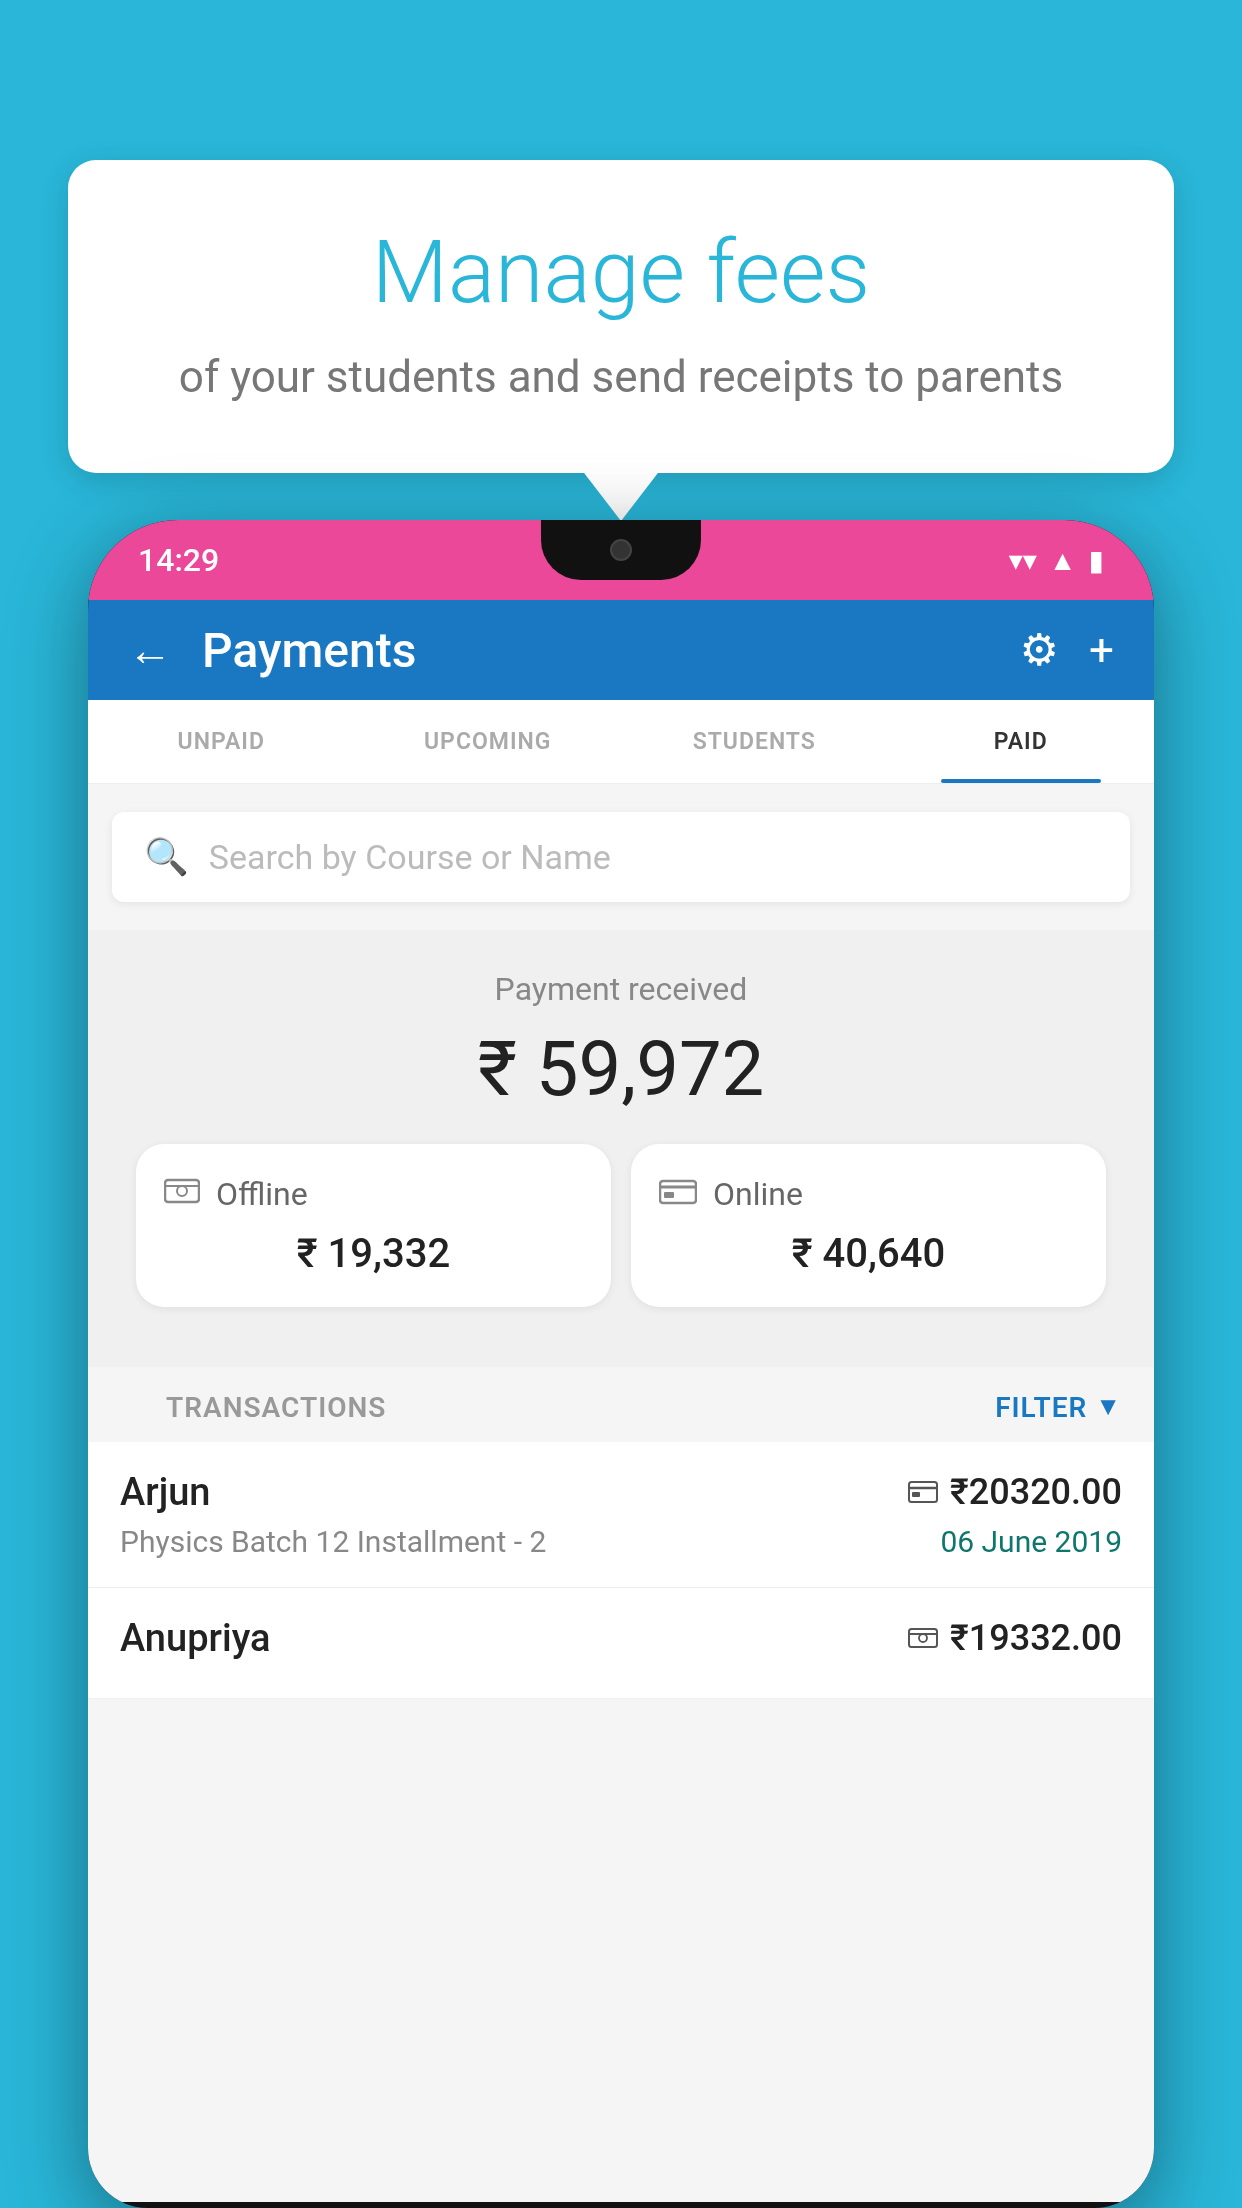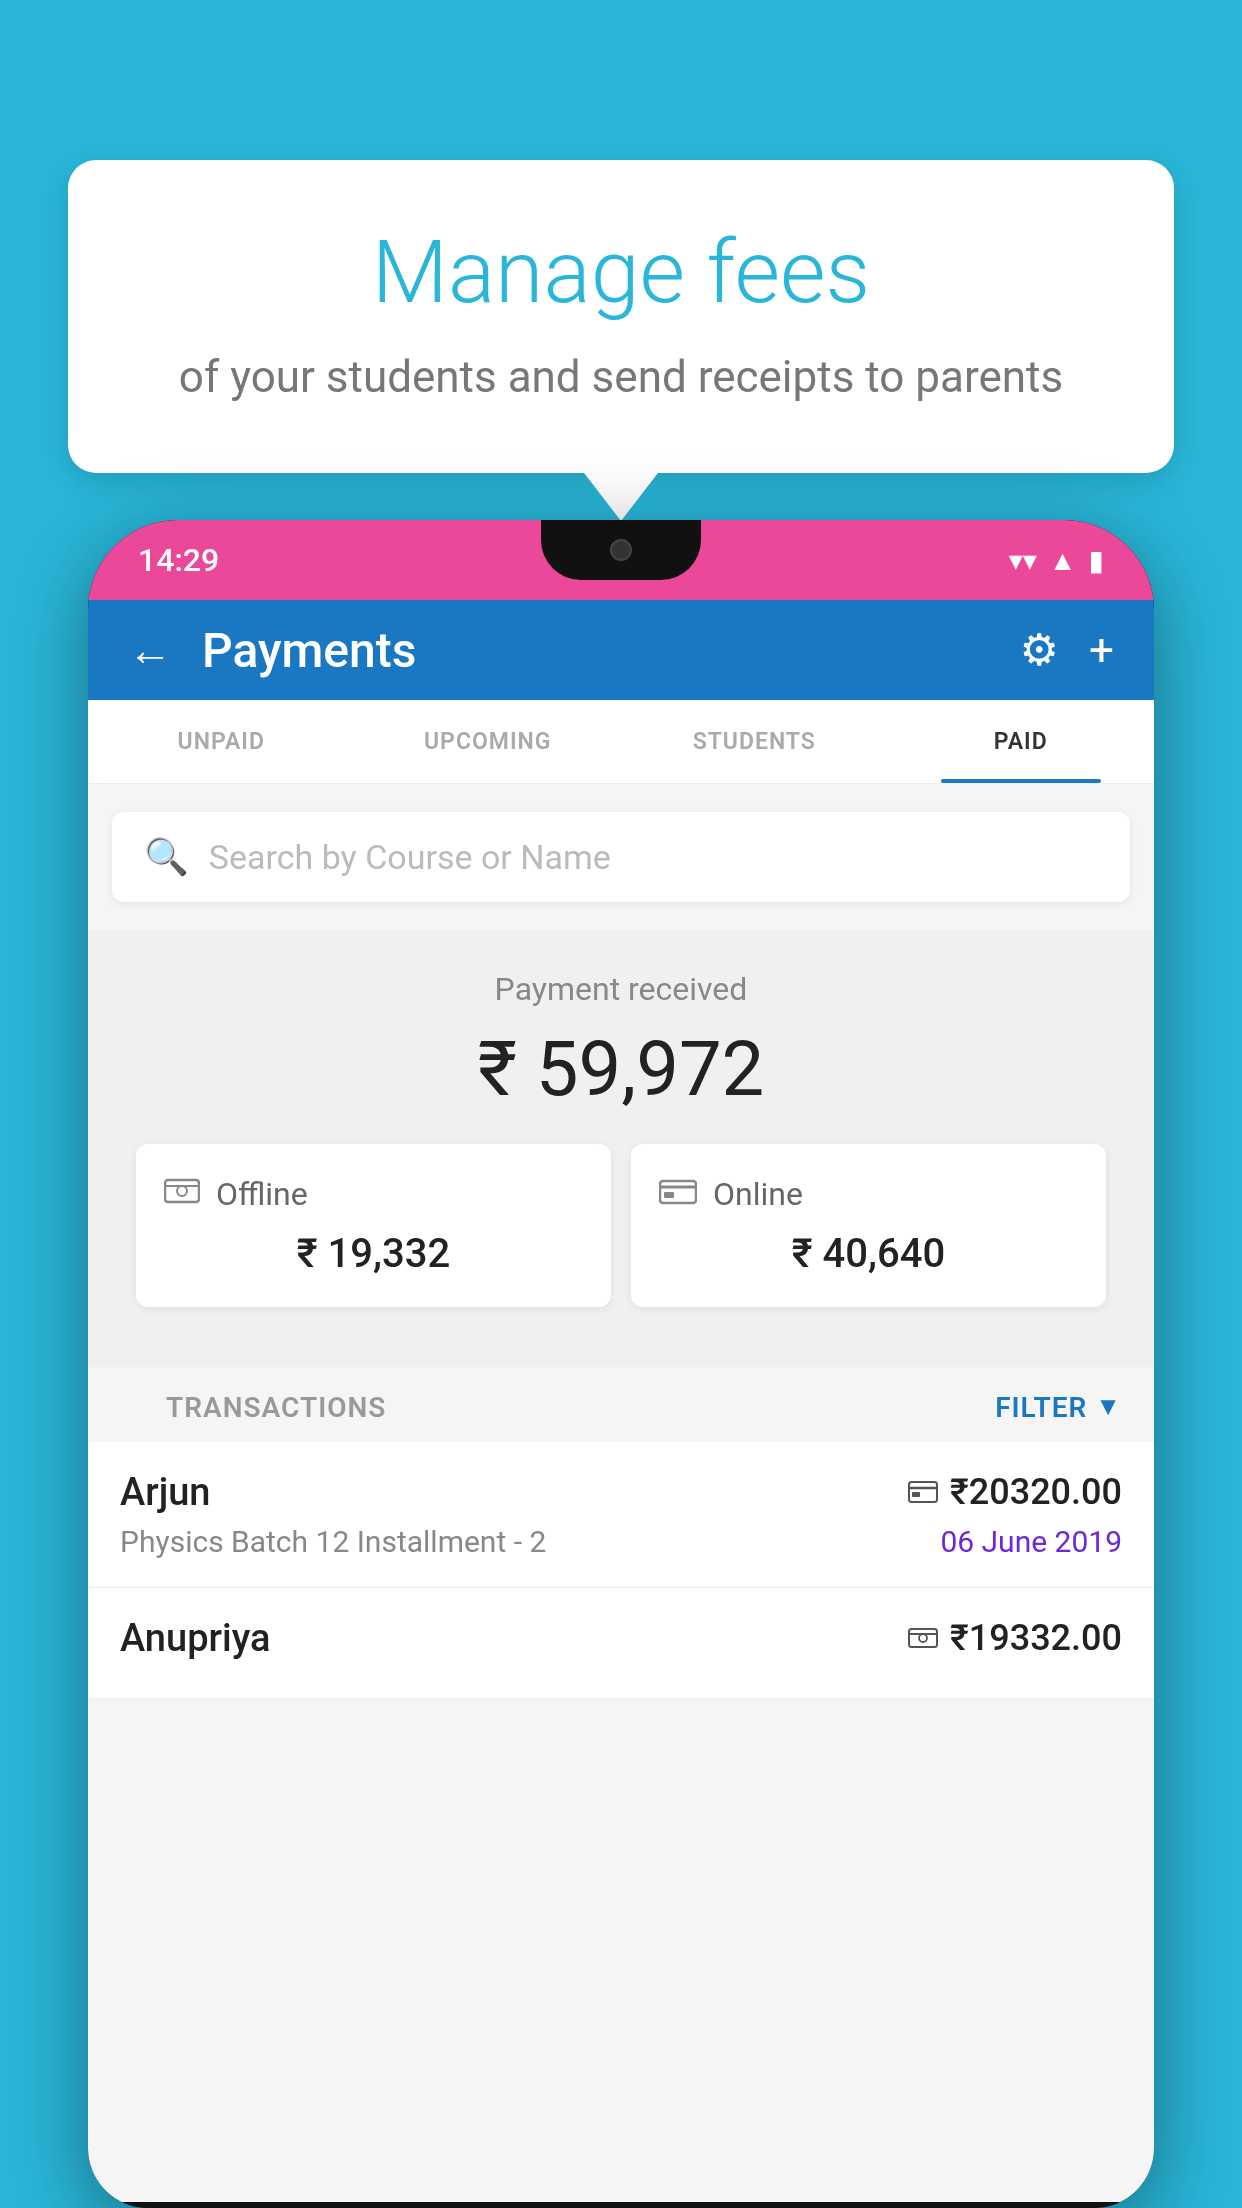--- a/index.html
+++ b/index.html
@@ -216,21 +216,21 @@
 
     
     .payment-cards {
       display: flex;
       gap: 20px;
       margin: 0 24px 30px;
     }
     .payment-card {
       flex: 1;
       background: white;
-      border-radius: 12px;
+      border-radius: 28px;
       padding: 30px 28px;
       box-shadow: 0 2px 8px rgba(0,0,0,0.07);
     }
     .card-header {
       display: flex;
       align-items: center;
       gap: 16px;
       margin-bottom: 16px;
     }
     .card-icon {
@@ -301,21 +301,21 @@
       display: flex;
       justify-content: space-between;
       align-items: center;
     }
     .course-info {
       font-size: 30px;
       color: #888;
     }
     .transaction-date {
       font-size: 30px;
-      color: #6d28d9;
+      color: #0f766e;
     }
   </style>
 </head>
 <body>
 
 <div class="speech-bubble">
   <div class="bubble-title">Manage fees</div>
   <div class="bubble-subtitle">of your students and send receipts to parents</div>
 </div>
 

